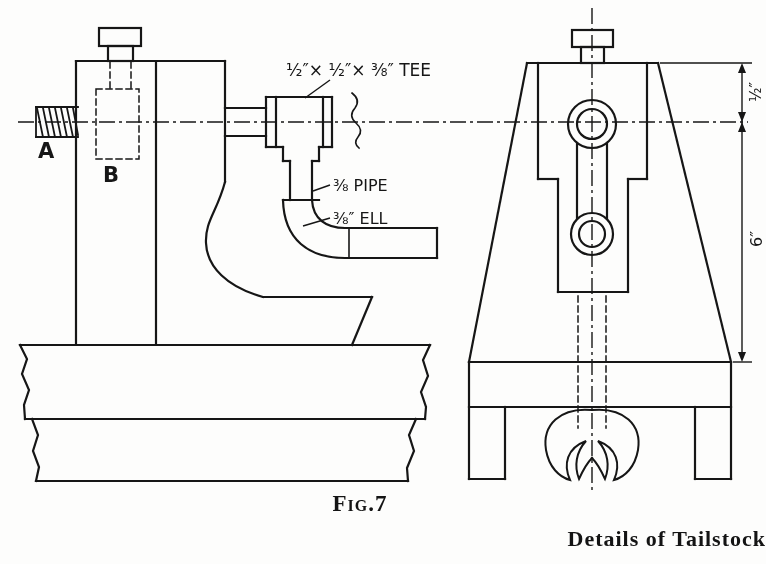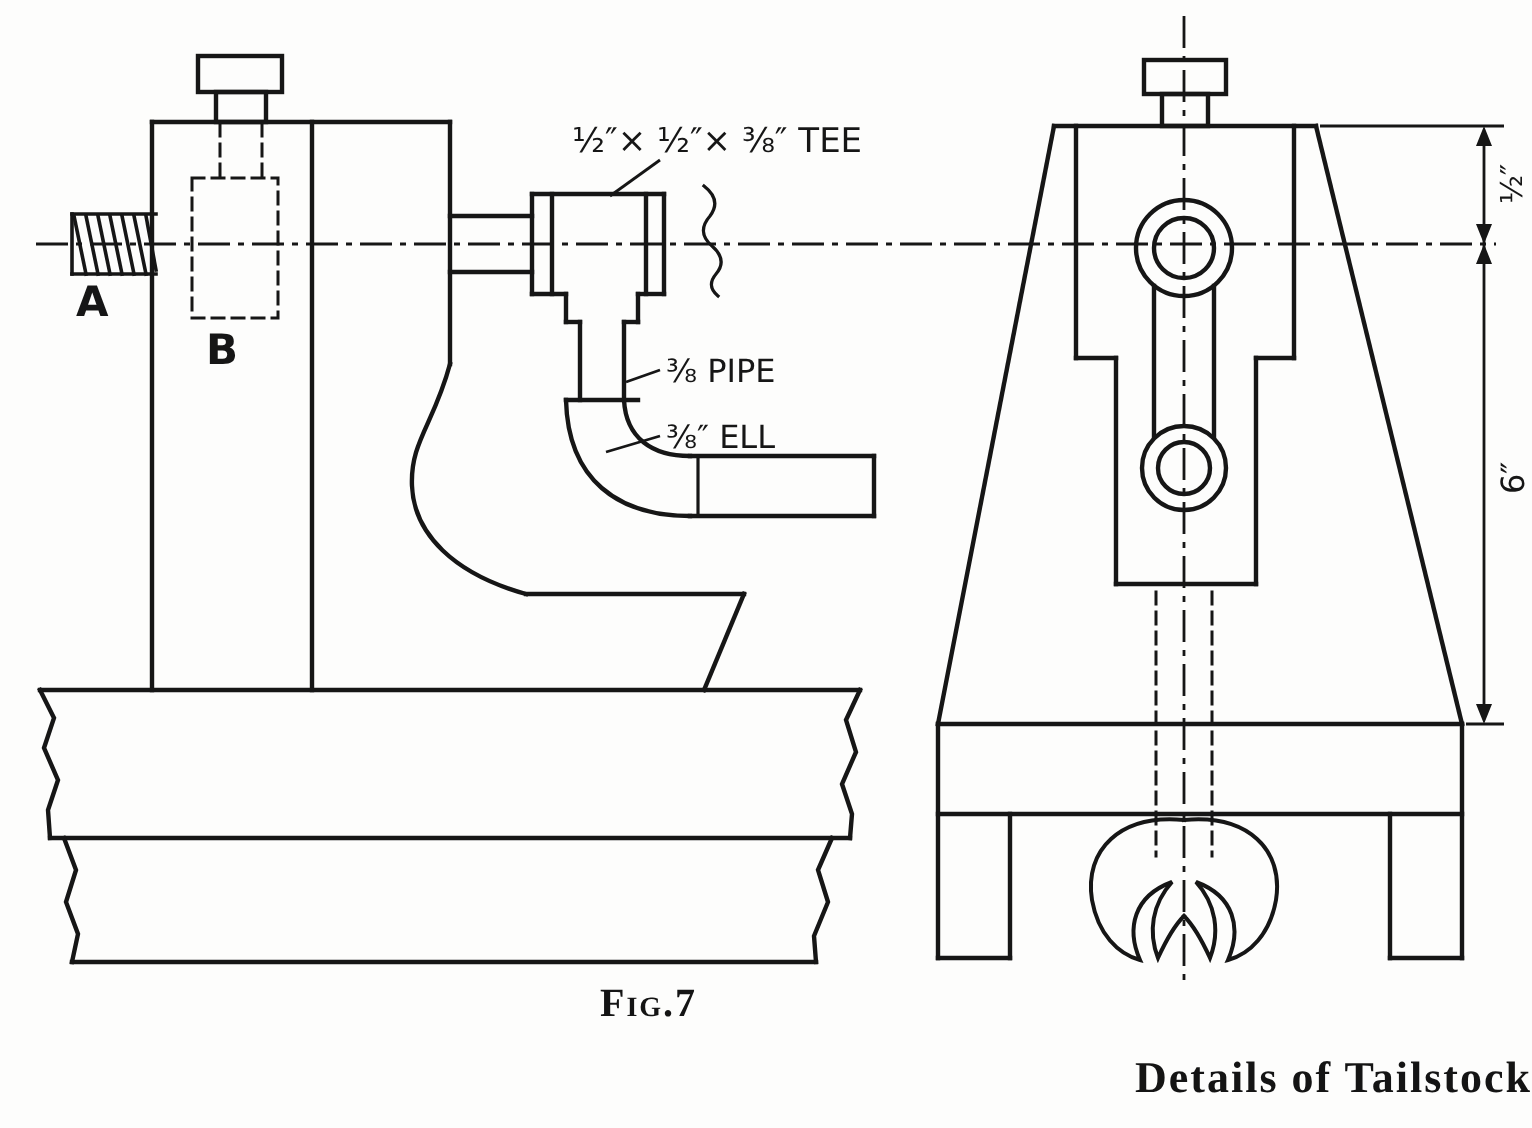--- a/index.html
+++ b/index.html
@@ -8,25 +8,25 @@
     width:766px;height:564px;
     background:#fdfdfc;
     overflow:hidden;
     font-family:"DejaVu Sans", sans-serif;
     color:#161616;
   }
   svg{position:absolute;left:0;top:0;}
   .fig-label{
     position:absolute;
     left:300px;top:491px;width:120px;
-    text-align:left;
+    text-align:center;
     font-family:"Liberation Serif", serif;
     font-weight:bold;
     font-variant:small-caps;
-    font-size:20px;
+    font-size:23px;
     letter-spacing:1px;
     color:#141414;
   }
   .caption{
     position:absolute;
     left:0;top:526px;width:766px;
     text-align:right;
     font-family:"Liberation Serif", serif;
     font-weight:bold;
     font-size:22px;

